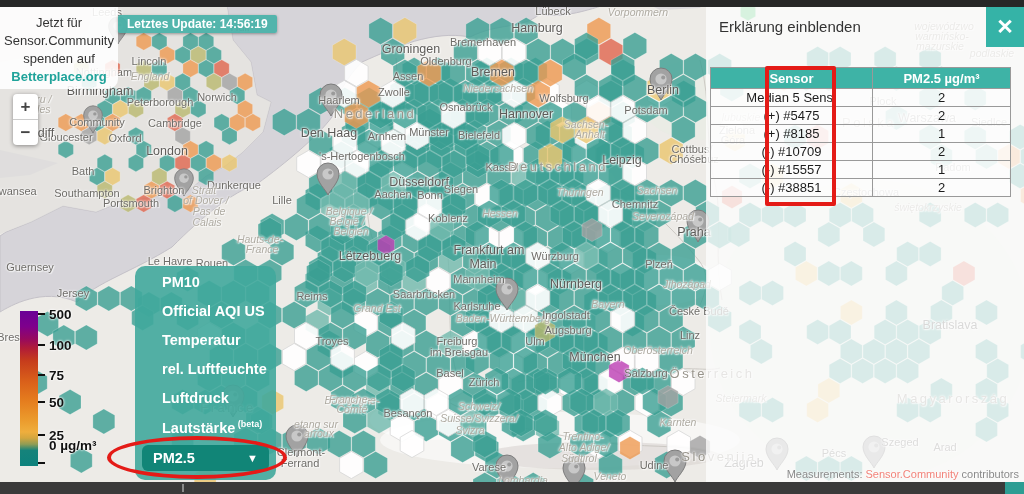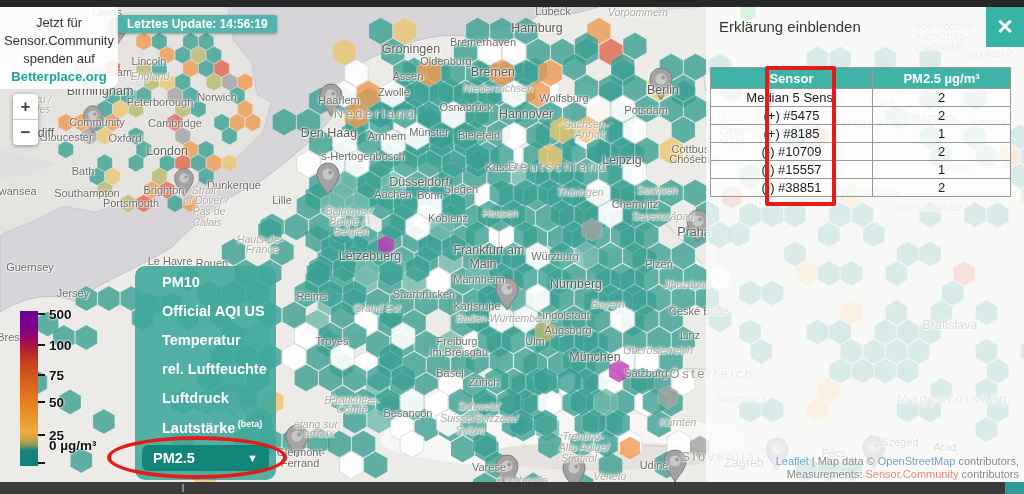--- a/index.html
+++ b/index.html
@@ -1118,23 +1118,20 @@
           </tr>
         </tbody>
     </table>
   </div>
 
   <div class="anno-rect"></div>
   <div class="anno-ellipse"></div>
 
   <div class="attrib">
     <div>
-      <span class="lnk">Leaflet</span><span> | Map data © </span><span class="lnk">OpenStreetMap</span><span> contributors,</span>
-    </div>
-    <div>
       <span>Measurements: </span><span class="meas">Sensor.Community</span><span> contributors</span>
     </div>
   </div>
 
   <div class="bar-top"></div>
   <div class="bar-bottom">
     <div class="bar-tick"></div>
     <div class="bar-teal"></div>
   </div>
 

